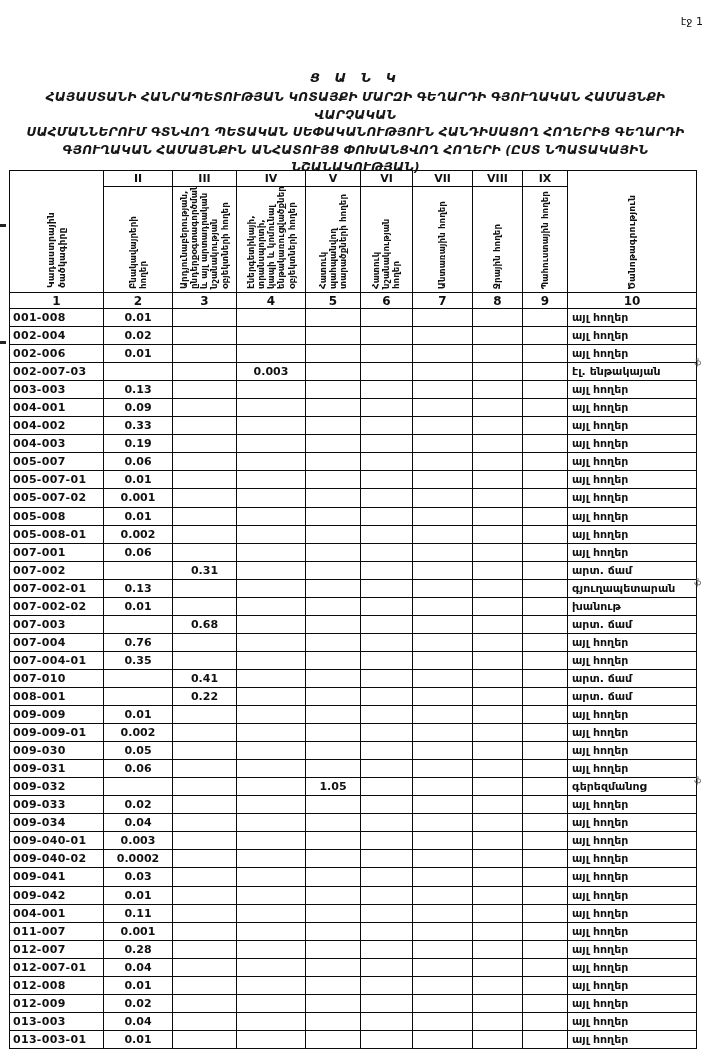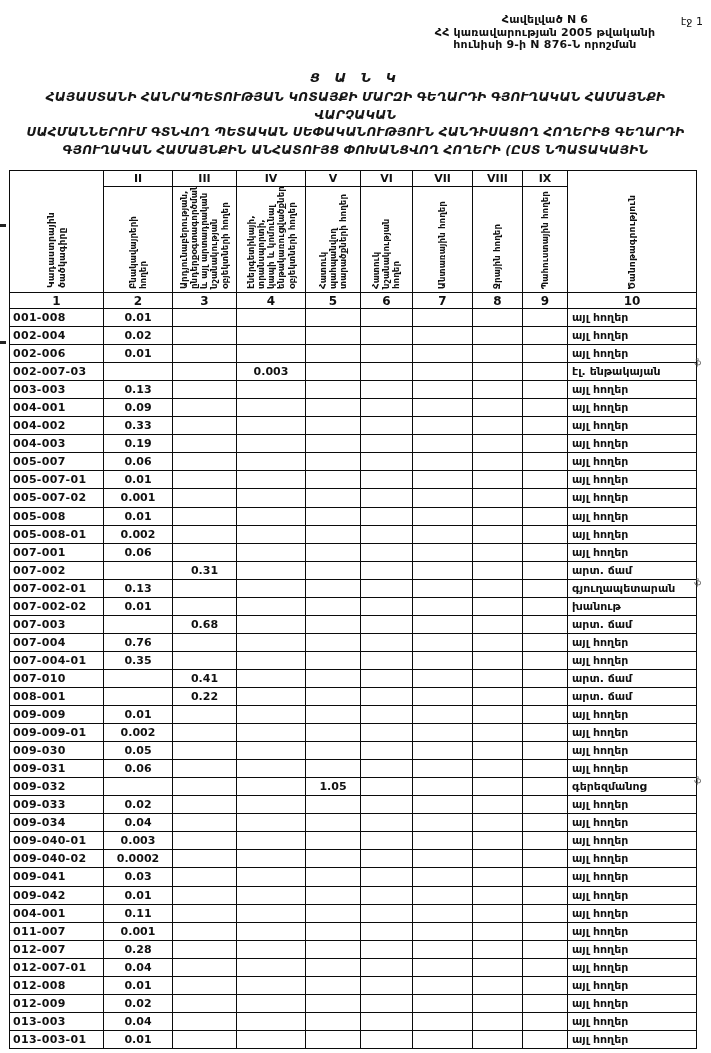--- a/index.html
+++ b/index.html
@@ -79,32 +79,28 @@
   .m1{top:358px;} .m2{top:578px;} .m3{top:776px;}
   
   .scan-tick{position:absolute;left:0;width:6px;height:3px;background:#222;}
   .t1{top:224px;} .t2{top:341px;}
 </style>
 </head>
 <body>
 
 <div class="page">
 
-  <div class="appendix">
-    <div>Հավելված N 6</div>
-    <div>ՀՀ կառավարության 2005 թվականի</div>
-    <div>հունիսի 9-ի N 876-Ն որոշման</div>
-  </div>
   <div class="page-label">էջ 1</div>
 
   <div class="doc-title">
     <div class="h">Ց Ա Ն Կ</div>
     <div class="l">ՀԱՅԱՍՏԱՆԻ ՀԱՆՐԱՊԵՏՈՒԹՅԱՆ ԿՈՏԱՅՔԻ ՄԱՐԶԻ ԳԵՂԱՐԴԻ ԳՅՈՒՂԱԿԱՆ ՀԱՄԱՅՆՔԻ ՎԱՐՉԱԿԱՆ</div>
     <div class="l">ՍԱՀՄԱՆՆԵՐՈՒՄ ԳՏՆՎՈՂ ՊԵՏԱԿԱՆ ՍԵՓԱԿԱՆՈՒԹՅՈՒՆ ՀԱՆԴԻՍԱՑՈՂ ՀՈՂԵՐԻՑ ԳԵՂԱՐԴԻ</div>
     <div class="l">ԳՅՈՒՂԱԿԱՆ ՀԱՄԱՅՆՔԻՆ ԱՆՀԱՏՈՒՅՑ ՓՈԽԱՆՑՎՈՂ ՀՈՂԵՐԻ (ԸՍՏ ՆՊԱՏԱԿԱՅԻՆ</div>
+    <div class="l">ՆՇԱՆԱԿՈՒԹՅԱՆ)</div>
   </div>
 
   <table class="main">
     <colgroup>
       <col style="width:94px">
         <col style="width:69px">
         <col style="width:64px">
       <col style="width:69px">
         <col style="width:55px">
         <col style="width:52px">

